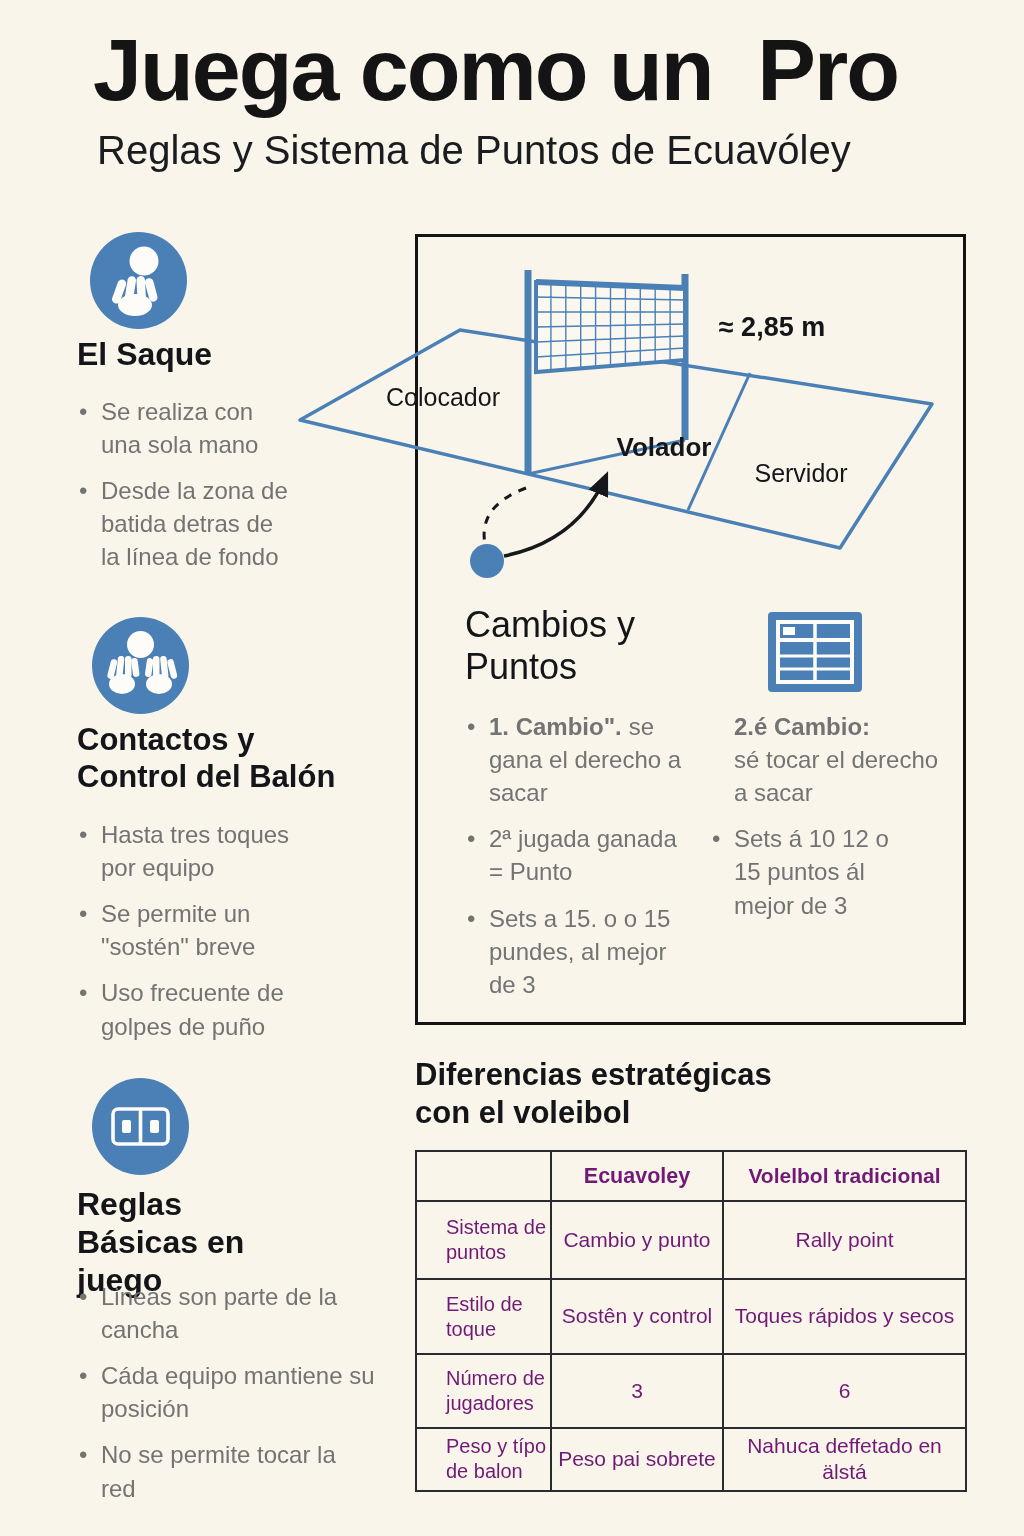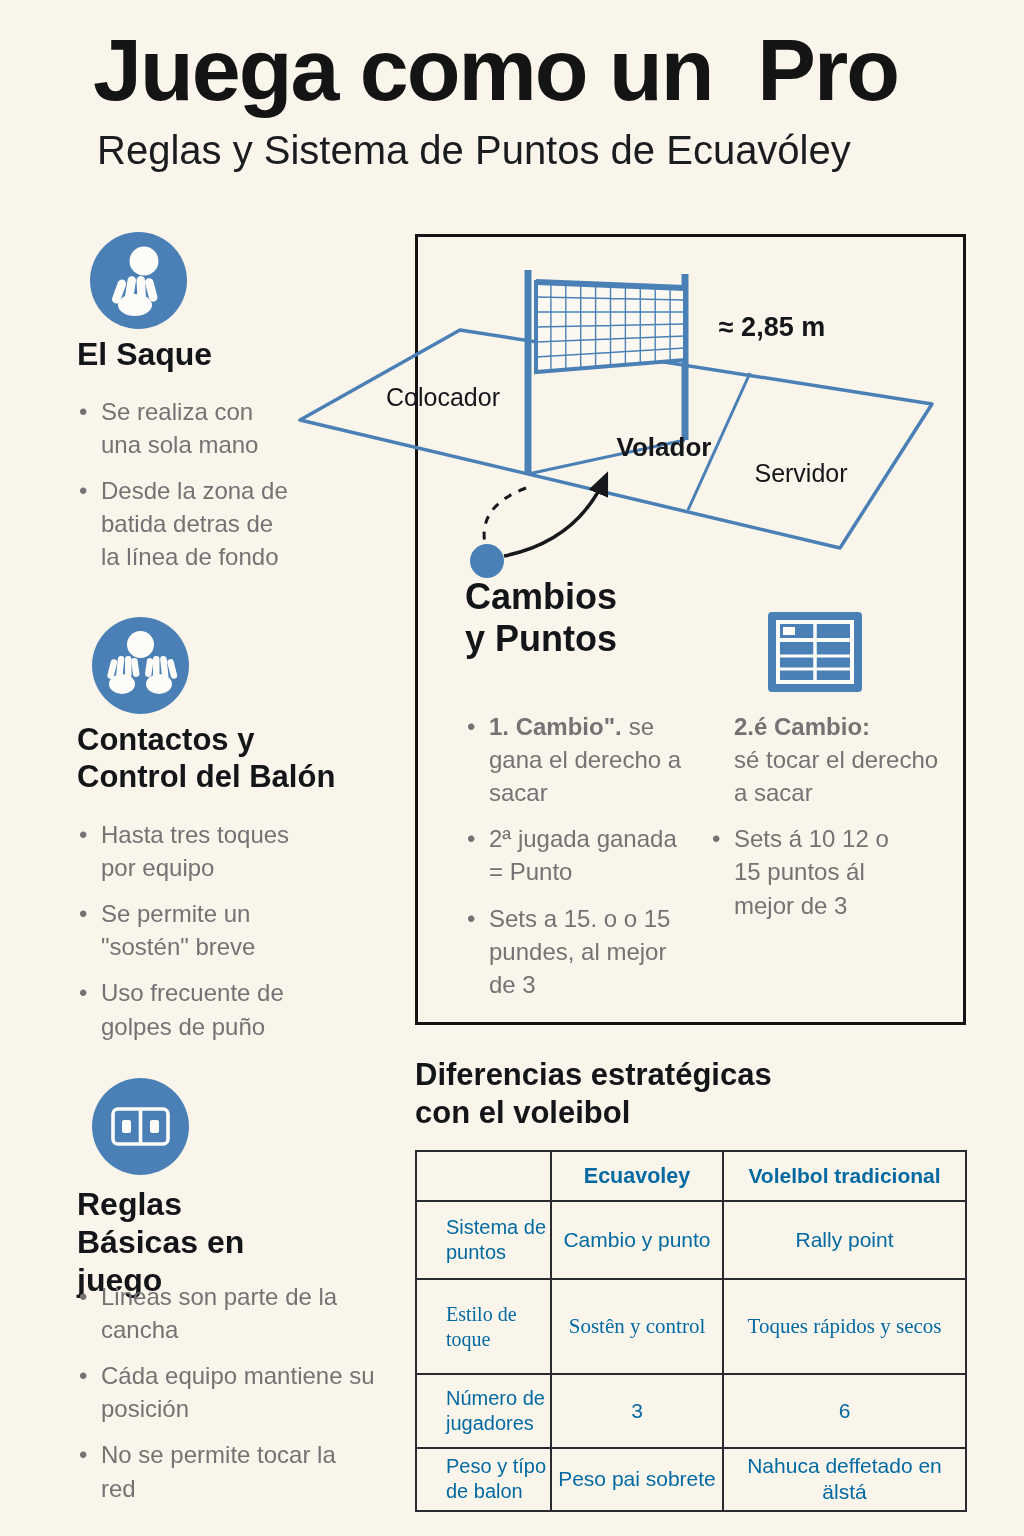--- a/index.html
+++ b/index.html
@@ -34,47 +34,47 @@
   .lead{font-weight:700;}
   .lead:not(:empty){margin-right:7px;}
   .lead-block{display:block;margin-right:0;}
   .panel{
     left:415px;top:234px;width:545px;height:785px;
     border:3px solid #141414;z-index:1;
   }
   .court-svg{left:280px;top:248px;z-index:2;}
   .court-svg text{font-family:"Liberation Sans","DejaVu Sans",sans-serif;}
   .cambios-title{
-    left:465px;top:576px;width:180px;
-    font-size:36px;font-weight:700;line-height:1.18;color:#141519;z-index:3;margin:0;
+    left:465px;top:604px;width:180px;
+    font-size:36px;font-weight:400;line-height:1.18;color:#141519;z-index:3;margin:0;
   }
   .scoreboard{left:768px;top:612px;z-index:3;}
   .scoreboard svg{display:block;}
   .cambios-col{z-index:3;}
   .col1{left:465px;top:710px;width:225px;}
   .col2{left:710px;top:710px;width:245px;}
   .dif-title{
     left:415px;top:1056px;width:420px;
     font-size:31px;font-weight:700;line-height:1.22;color:#141519;margin:0;
   }
   .dif-table{
     left:415px;top:1150px;
     border-collapse:collapse;table-layout:fixed;width:550px;
-    font-size:21px;color:#0369a1;
+    font-size:21px;color:#701a75;
   }
   .dif-table td,.dif-table th{
     border:2px solid #2a2b30;vertical-align:middle;overflow:hidden;
     line-height:1.25;padding:4px 6px;
   }
   .dif-table th{font-weight:700;text-align:center;font-size:21.5px;}
   .dif-table td.rowlabel{text-align:left;padding-left:29px;padding-right:2px;font-size:20px;}
   .dif-table td.cellmid,.dif-table td.cellright{text-align:center;}
   .dif-table tr.hrow{height:50px;}
   .dif-table tr.drow1{height:78px;}
-  .dif-table tr.drow2{height:95px;font-family:Liberation Serif, serif;}
+  .dif-table tr.drow2{height:75px;}
   .dif-table tr.drow3{height:74px;}
   .dif-table tr.drow4{height:56px;}
 </style>
 </head>
 <body>
 
 <div class="page">
 
   <h1 class="abs page-title">Juega como un  Pro</h1>
   <div class="abs page-subtitle">Reglas y Sistema de Puntos de Ecuavóley</div>

